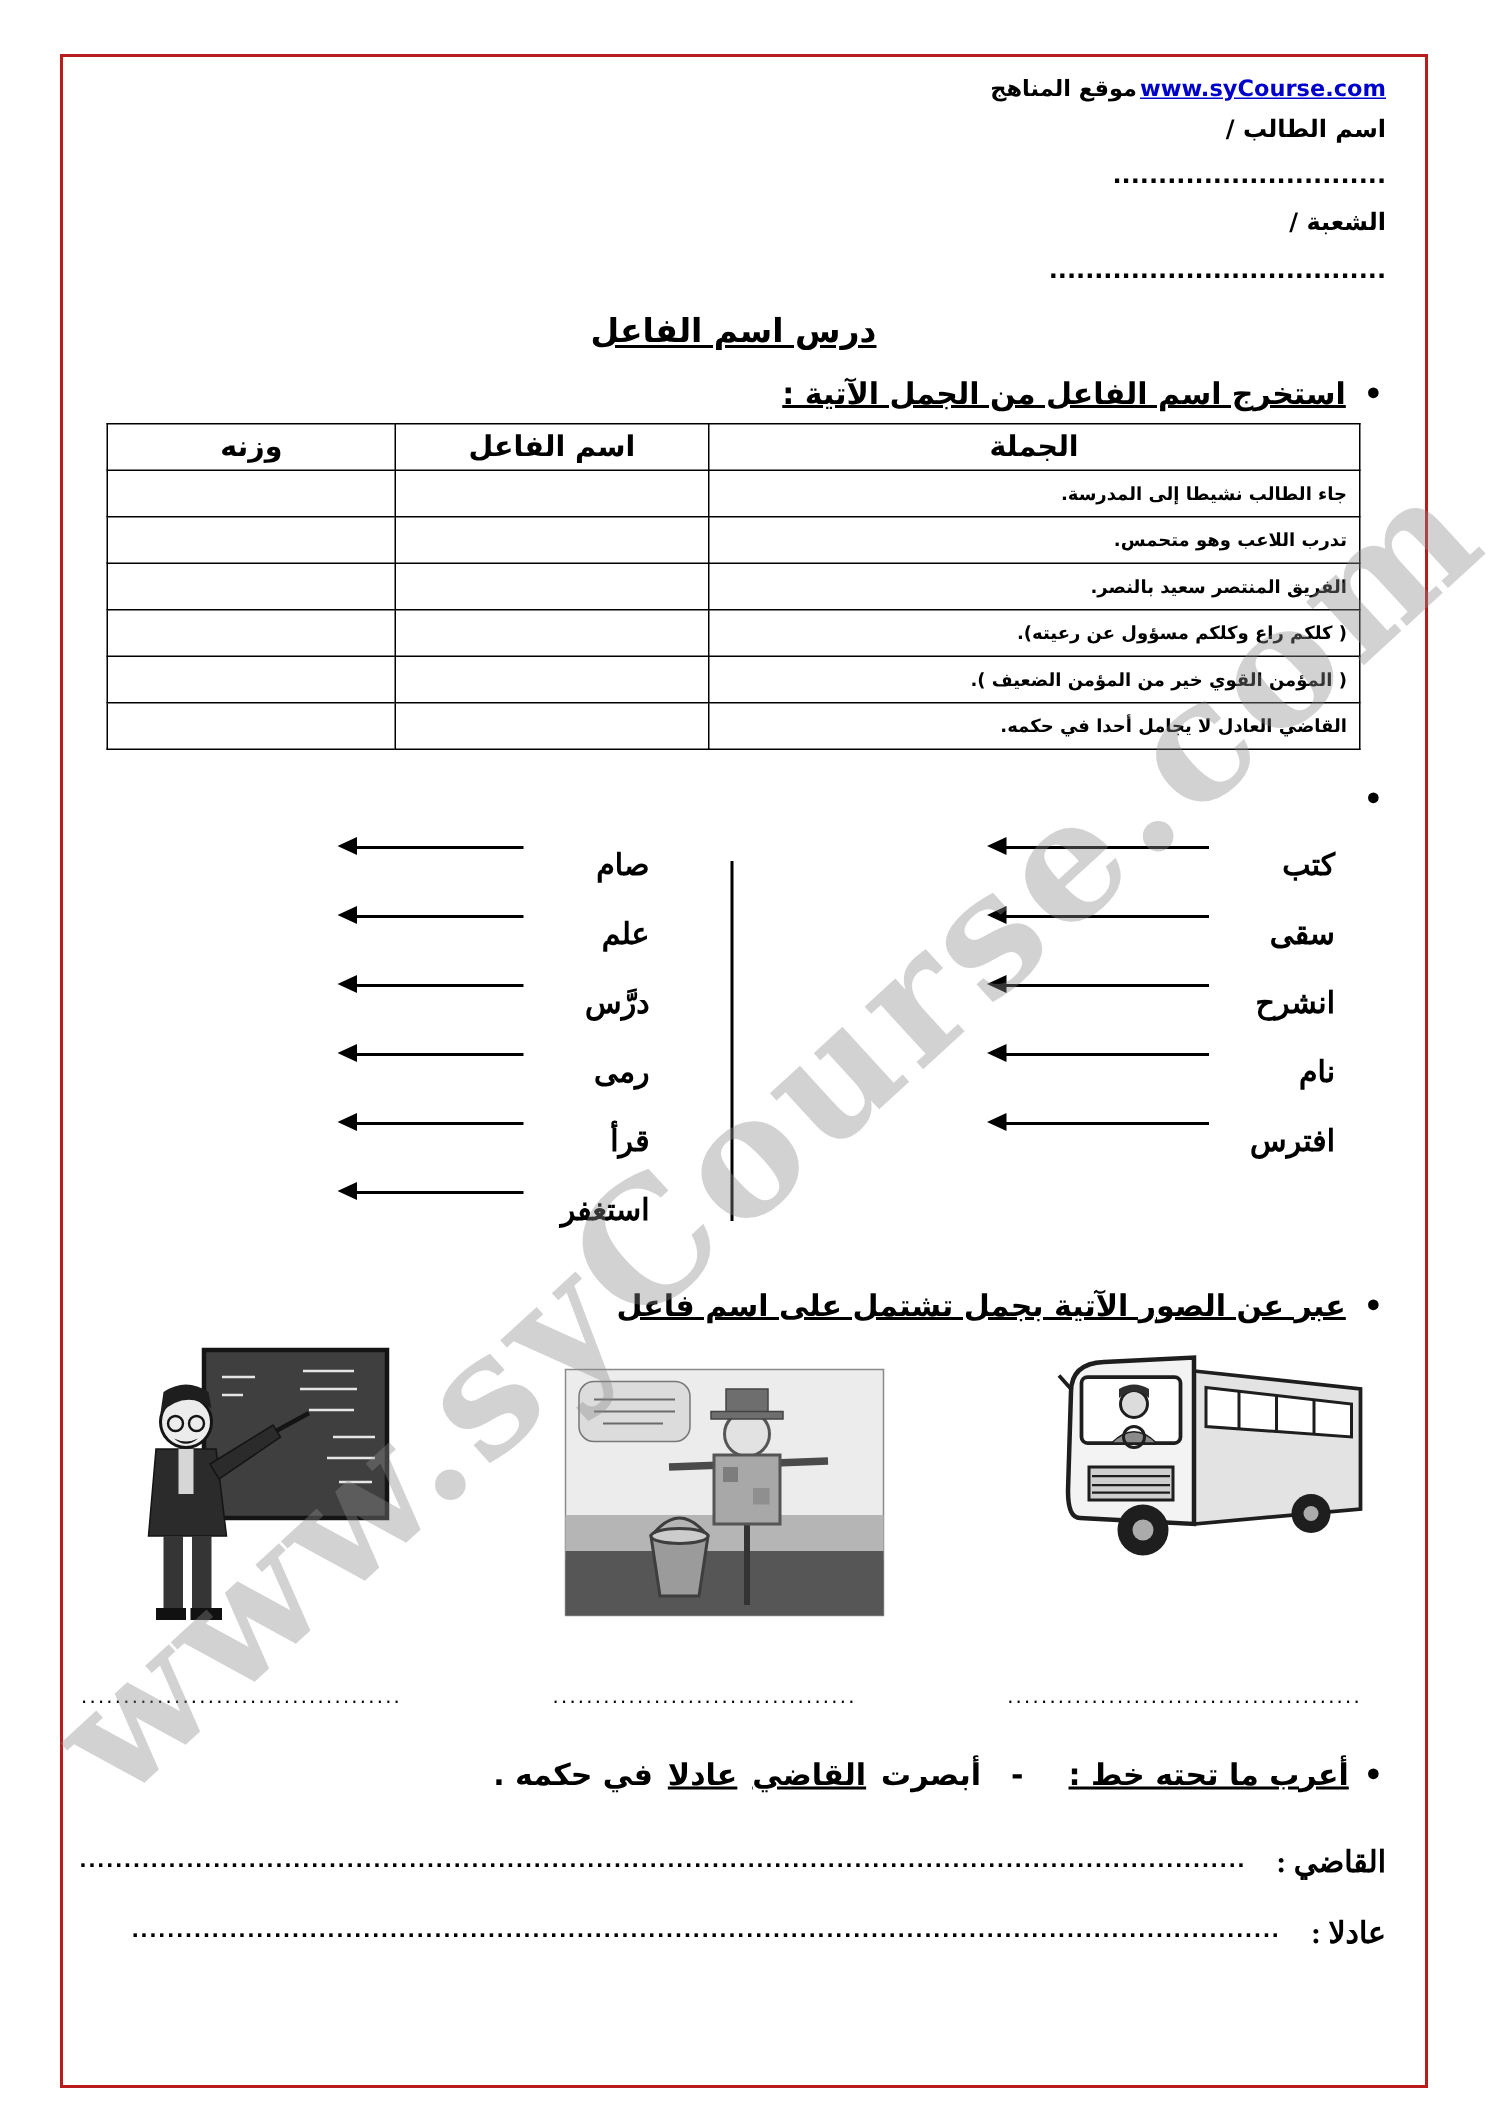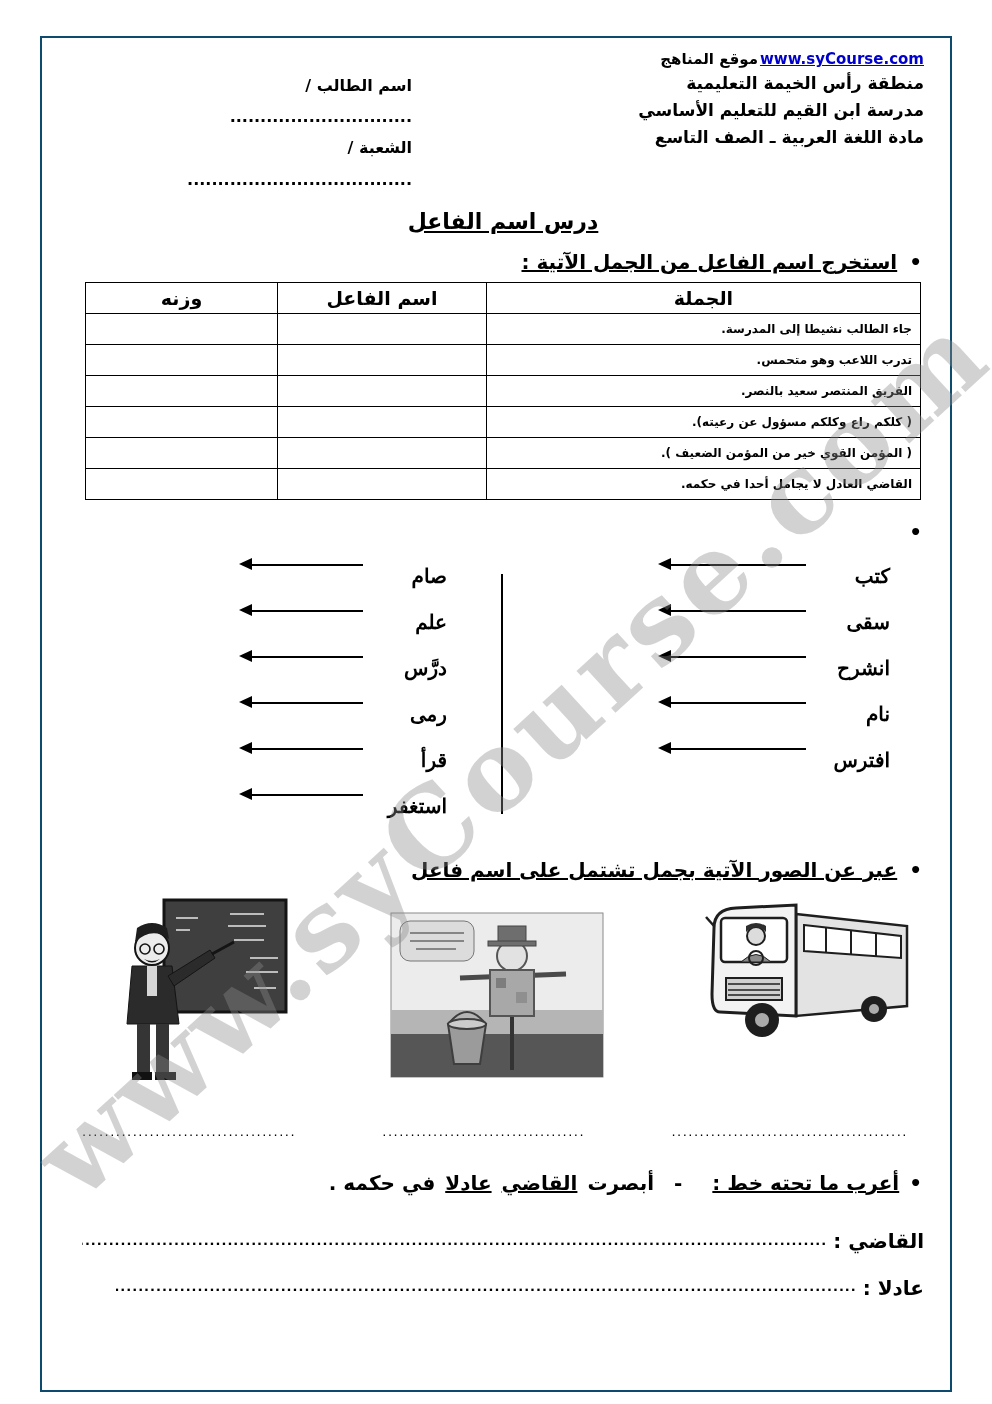--- a/index.html
+++ b/index.html
@@ -1,21 +1,21 @@
 <!DOCTYPE html>
 <html lang="ar"><head>
 <meta charset="utf-8">
 <style>
   * { margin:0; padding:0; box-sizing:border-box; }
   html,body { width:992px; height:1404px; background:#fff; overflow:hidden; }
   body { font-family:"DejaVu Sans", sans-serif; position:relative; color:#000; }
 
   .frame {
     position:absolute; left:40px; top:36px; width:912px; height:1356px;
-    border:2px solid #0c4a6e; direction:rtl; padding:12px 26px 0 40px;
+    border:2px solid #b91c1c; direction:rtl; padding:12px 26px 0 12px;
   }
 
   
   .link-row { direction:ltr; text-align:right; font-size:15px; font-weight:bold; }
   .site-url { color:#0000cc; text-decoration:underline; margin-left:2px; }
   .header-row { display:flex; justify-content:space-between; align-items:flex-start; margin-top:2px; }
   .school-block { text-align:right; font-weight:bold; font-size:17px; line-height:1.6; }
   .student-block { text-align:right; font-weight:bold; font-size:16px; line-height:1.95; margin-left:58px; width:272px; }
 
   .title { text-align:center; font-size:22px; font-weight:bold; text-decoration:underline; margin-top:14px; }
@@ -51,21 +51,21 @@
   .images-row { direction:ltr; display:flex; justify-content:space-between; align-items:flex-start; margin-top:14px; padding:0 8px 0 30px; }
   .img-box { flex:0 0 auto; }
   .img-box.scarecrow { margin-top:16px; }
   .img-box.bus { margin-top:0; }
   .img-answers { direction:ltr; display:flex; justify-content:space-between; margin-top:34px; padding-right:16px; font-size:13px; letter-spacing:1.5px; color:#000; }
 
   
   .ex4-line { display:flex; align-items:center; gap:10px; font-size:20px; font-weight:bold; margin:32px 2px 0 0; }
   .ex4-line .dash { margin:0 20px 0 10px; }
   .parse-line { display:flex; align-items:flex-end; font-weight:bold; font-size:20px; margin-top:34px; }
-  .plabel { white-space:nowrap; margin-left:6px; }
+  .plabel { white-space:nowrap; margin-left:20px;font-family:Liberation Serif, serif; }
   .pdots { flex:1; overflow:hidden; white-space:nowrap; font-size:13px; letter-spacing:1px; line-height:1.9; }
   .parse-line.second { margin-top:22px; }
   .parse-line.second .pdots { margin-left:34px; }
 
   
   .watermark {
     position:absolute; left:-105px; top:692px; width:1210px; height:150px;
     line-height:150px; text-align:center; transform:rotate(-42.5deg);
     font-family:"DejaVu Serif", serif; font-size:110px; font-weight:bold;
     letter-spacing:5px; color:#8c8c8c; opacity:0.38; white-space:nowrap;
@@ -75,25 +75,20 @@
 </head>
 <body>
 
 <div class="frame">
 
   <div class="link-row">
     <span>موقع المناهج</span><a class="site-url" href="#">www.syCourse.com</a>
   </div>
 
   <div class="header-row">
-    <div class="school-block">
-      <div>منطقة رأس الخيمة التعليمية</div>
-      <div>مدرسة ابن القيم للتعليم الأساسي</div>
-      <div>مادة اللغة العربية  ـ  الصف التاسع</div>
-    </div>
     <div class="student-block">
       <div>اسم الطالب /  ..............................</div>
       <div>الشعبة /  .....................................</div>
     </div>
   </div>
 
   <div class="title">درس اسم الفاعل</div>
 
   <div class="ex-heading">
     <span class="bullet">•</span>

